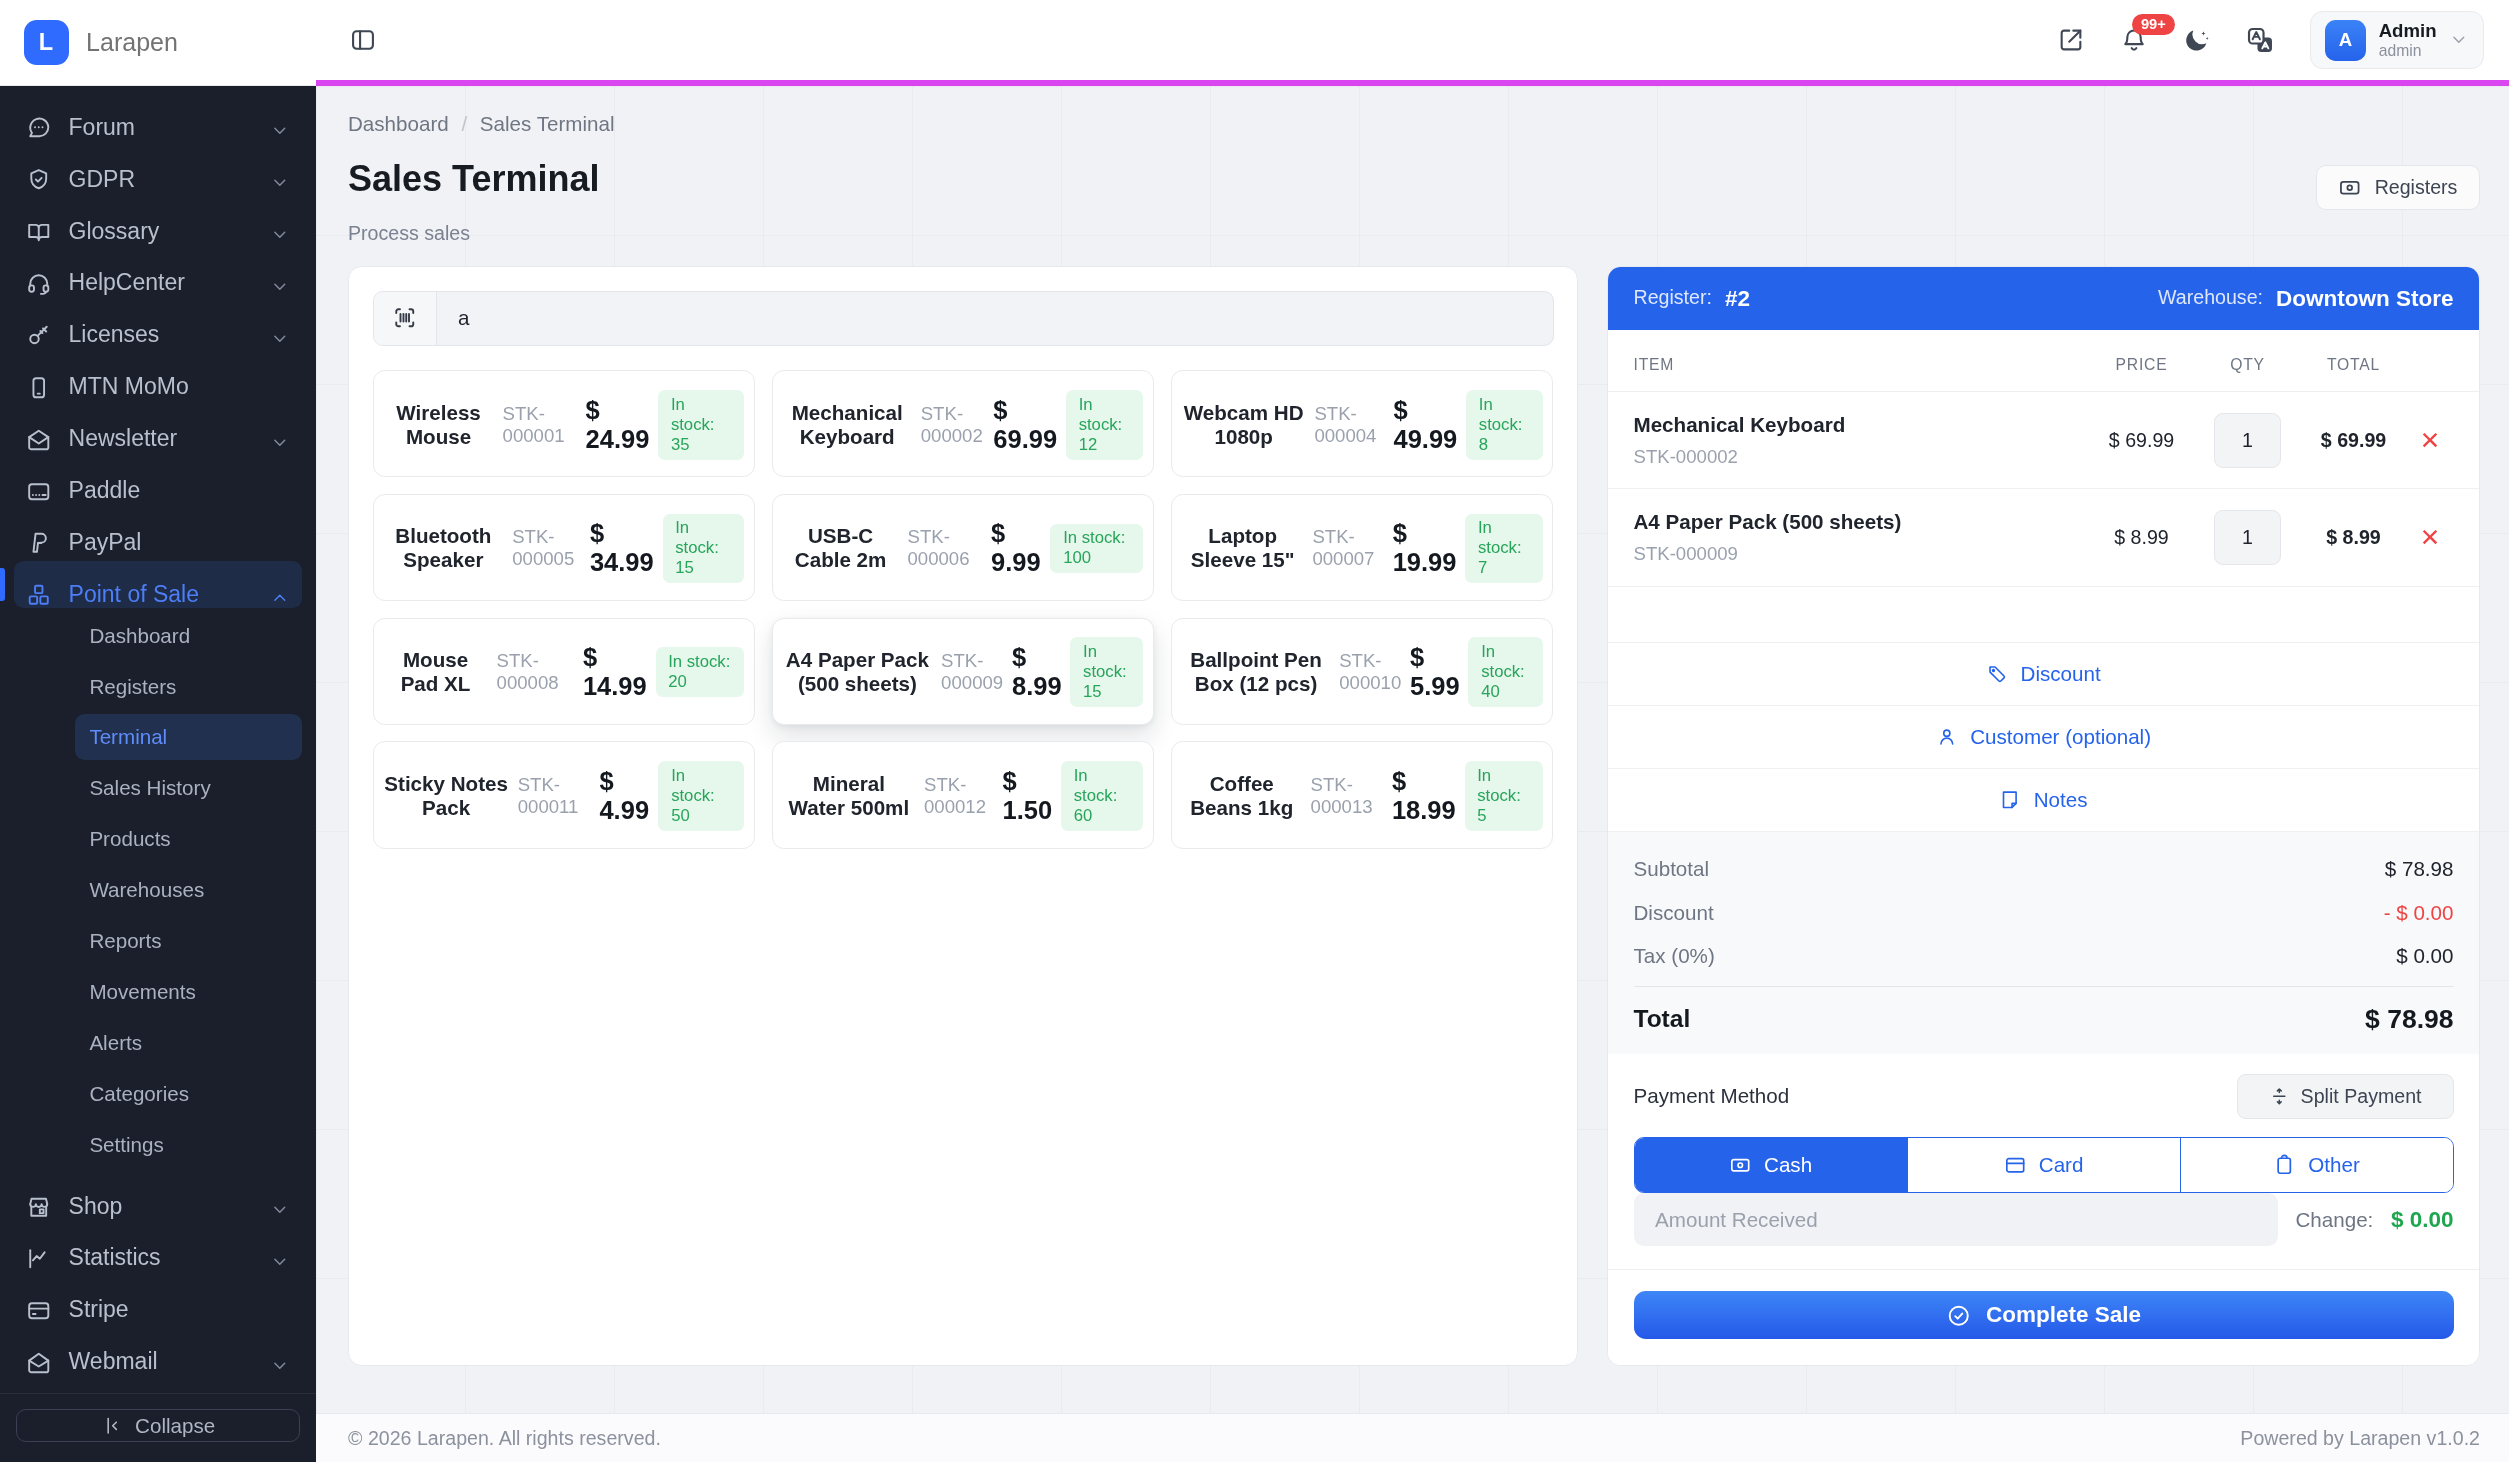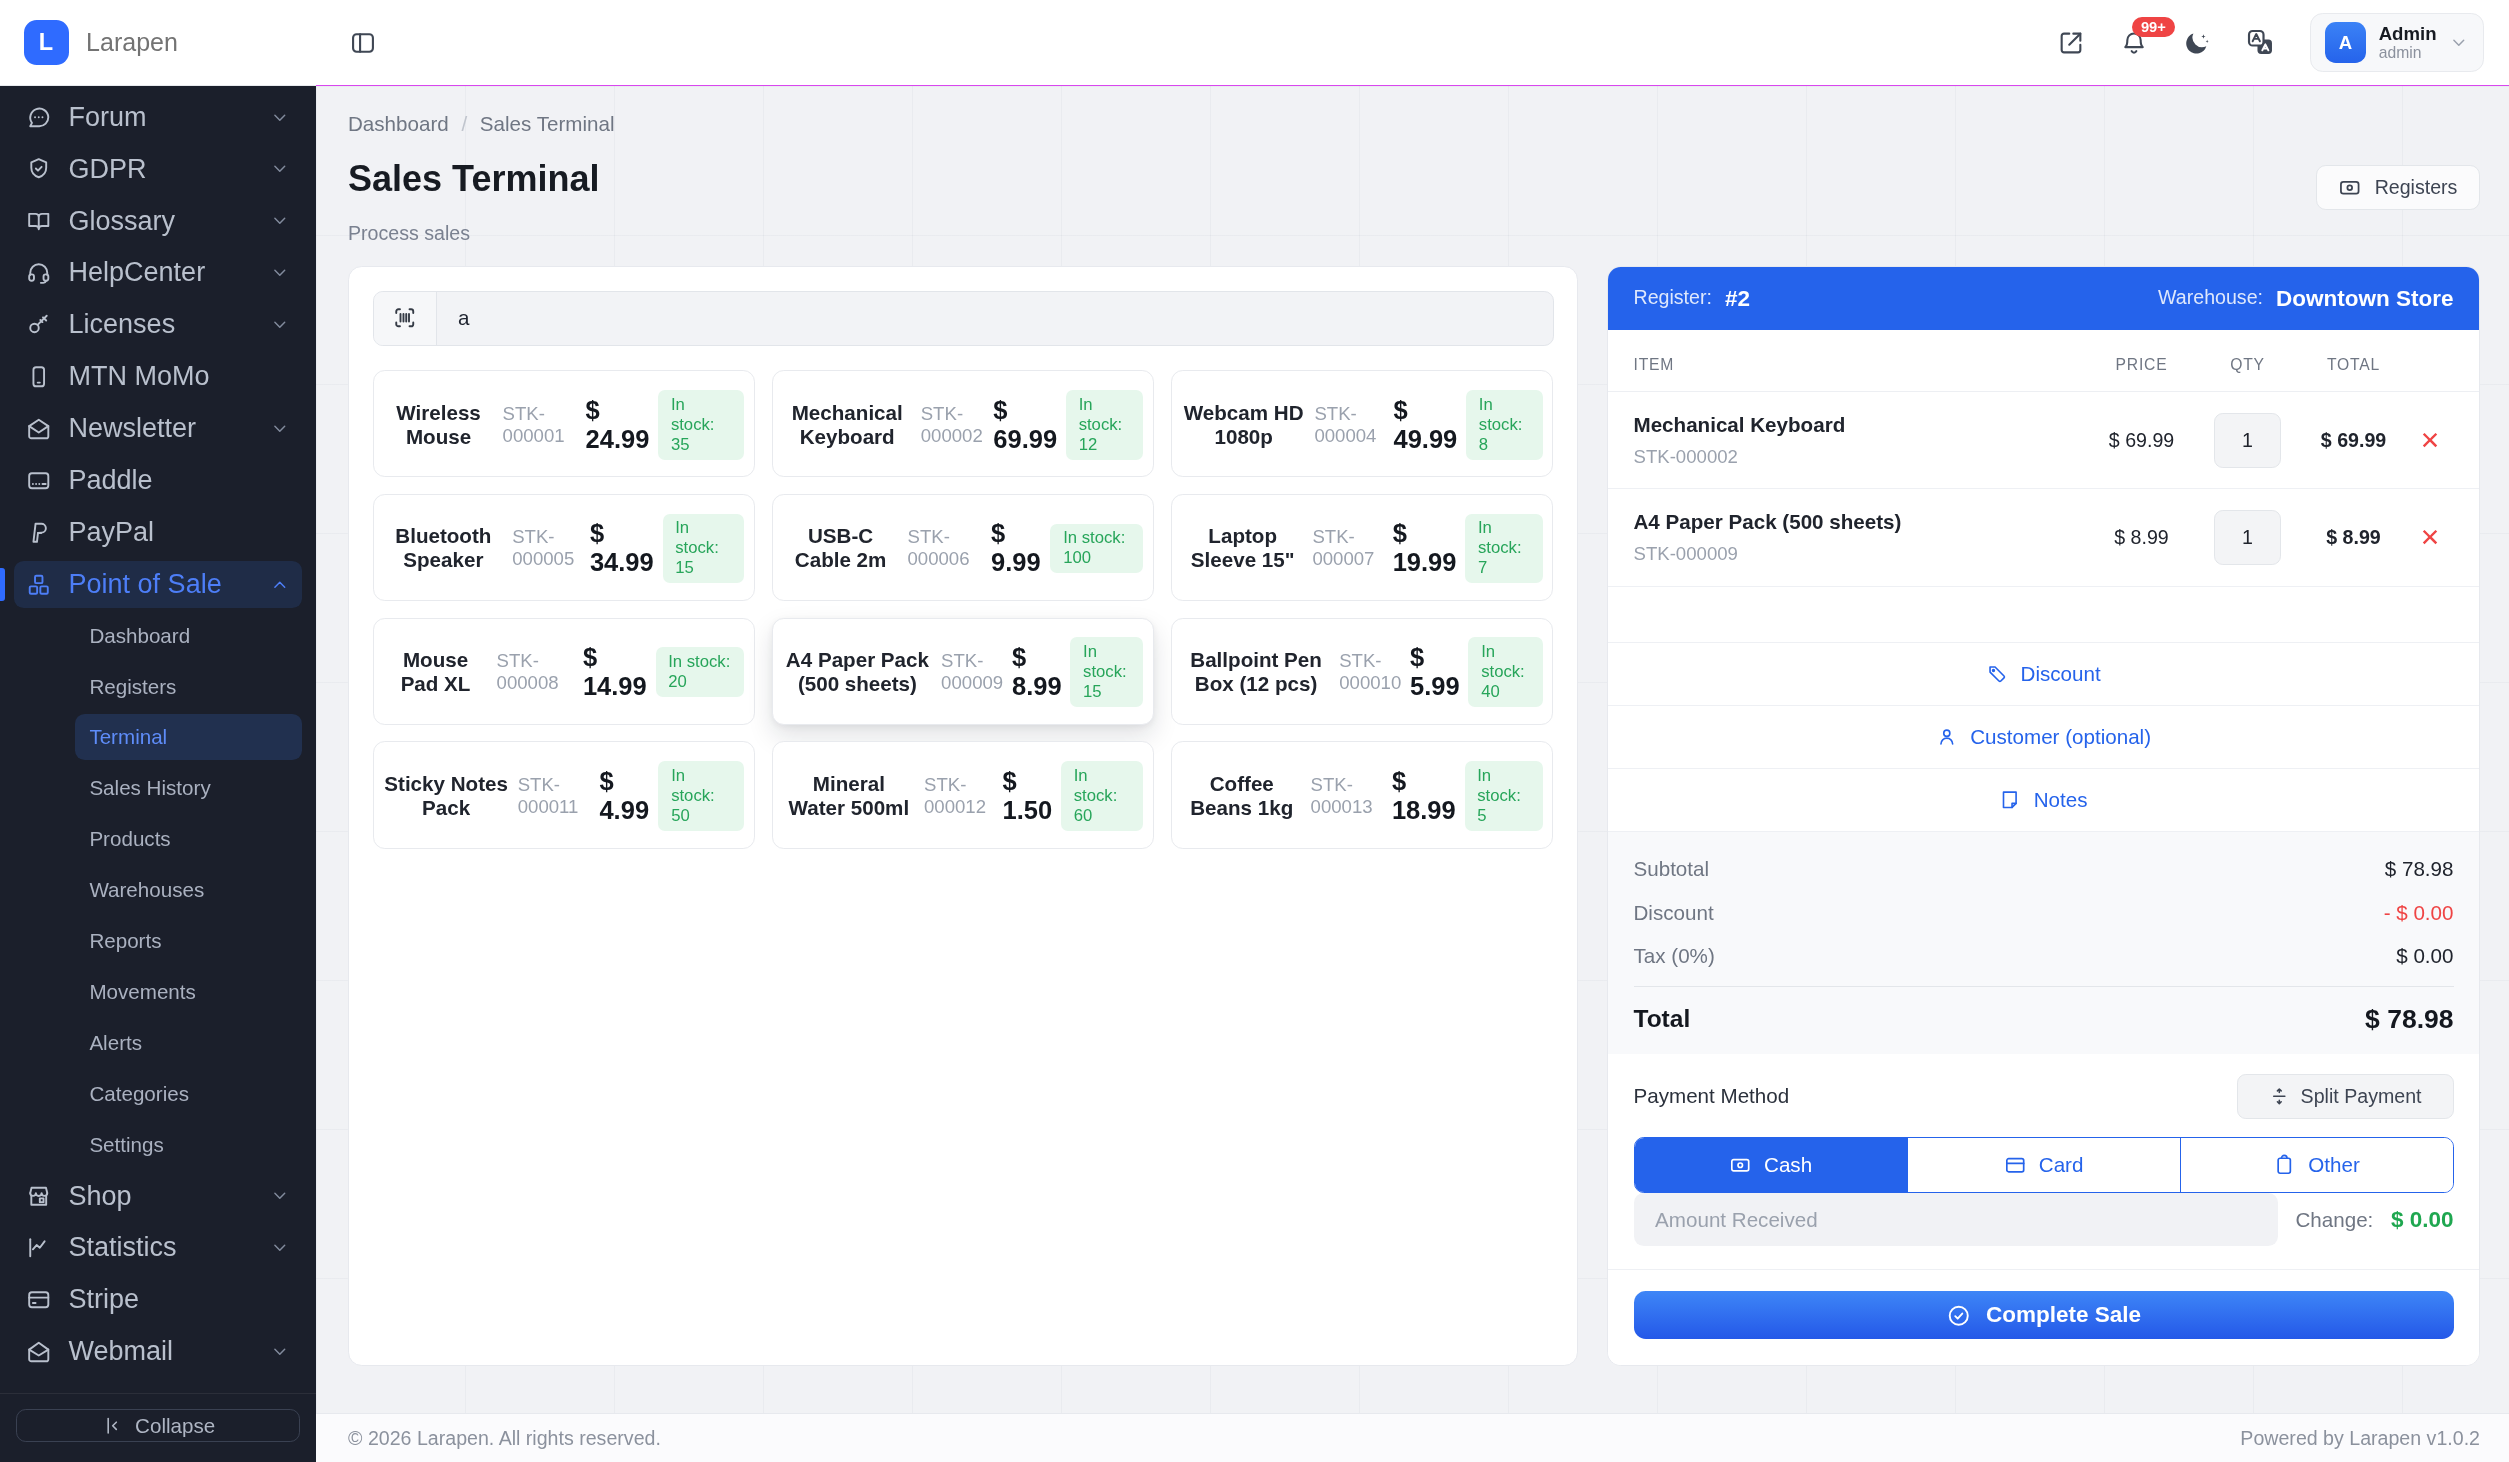--- a/index.html
+++ b/index.html
@@ -7,36 +7,36 @@
   *{box-sizing:border-box}
   svg.ic{fill:none;stroke:currentColor;stroke-width:1.8;stroke-linecap:round;stroke-linejoin:round;flex:none}
   .app{display:flex;width:2509px;height:1462px}
 
   
   .sidebar{width:316px;min-width:316px;background:#1b1f2b;display:flex;flex-direction:column}
   .logo{height:86px;background:#fff;display:flex;align-items:center;gap:17.6px;padding:0 23.5px;border-bottom:1px solid #e8eaee}
   .logo-badge{width:45px;height:45px;border-radius:12.7px;background:#2f6bff;color:#fff;font-weight:700;font-size:23.5px;display:flex;align-items:center;justify-content:center}
   .brand{font-size:25px;font-weight:400;color:#737373}
   .nav{flex:1;overflow:hidden;padding:7.8px 13.7px 0}
-  .nav-item{position:relative;height:47px;margin-bottom:4.9px;display:flex;align-items:center;gap:16.7px;padding:0 12.7px;border-radius:9.8px;color:#b9c0cd;font-size:27px;cursor:pointer}
+  .nav-item{position:relative;height:47px;margin-bottom:4.9px;display:flex;align-items:flex-end;gap:16.7px;padding:0 12.7px;border-radius:9.8px;color:#b9c0cd;font-size:23px;cursor:pointer}
   .nav-item svg.mi{width:25.5px;height:25.5px}
   .nav-item .lbl{flex:1;white-space:nowrap}
   .chev{width:19.6px;height:19.6px;color:#828b9d}
   .nav-item.active{background:rgba(59,130,246,.14);color:#4d7ef7}
   .nav-item.active .chev{color:#4d7ef7}
   .nav-item.active::before{content:"";position:absolute;left:-13.7px;top:6.9px;bottom:6.9px;width:4.9px;border-radius:0 2.9px 2.9px 0;background:#2f6bff}
   .sub-item{height:46px;margin:0 0 4.9px 61px;display:flex;align-items:center;padding:0 14.7px;border-radius:9.8px;color:#aab1c0;font-size:20.6px;cursor:pointer}
   .sub-item.active{background:rgba(59,130,246,.18);color:#5e8cf8}
   .sidebar-footer{padding:15.7px 15.7px 19.6px;border-top:1px solid rgba(255,255,255,.07)}
   .collapse-btn{width:100%;height:33px;border:1px solid #3a4152;border-radius:9.8px;display:flex;align-items:center;justify-content:center;gap:12.7px;color:#aeb5c3;font-size:20.6px;background:transparent;cursor:pointer}
   .collapse-btn svg{width:21.6px;height:21.6px}
 
   
   .main{flex:1;display:flex;flex-direction:column;min-width:0}
-  .topbar{height:86px;background:#fff;border-bottom:1px solid #d946ef;display:flex;align-items:center;padding:0 25.5px 0 33px}
+  .topbar{height:86px;background:#fff;border-bottom:6px solid #d946ef;display:flex;align-items:center;padding:0 25.5px 0 33px}
   .icon-btn{background:none;border:none;color:#3f4754;padding:0;cursor:pointer;display:flex;align-items:center;justify-content:center}
   .icon-btn svg{width:28px;height:28px}
   .tb-right{margin-left:auto;display:flex;align-items:center;gap:35px}
   .bell-wrap{position:relative}
   .badge{position:absolute;top:-11.8px;left:11.8px;background:#ef4444;color:#fff;font-size:14.7px;font-weight:700;border-radius:979px;padding:2.9px 8.8px;line-height:1}
   .user-chip{display:flex;align-items:center;gap:12.7px;background:#f7f8fa;border:1px solid #e8eaee;border-radius:12.7px;padding:7.8px 13.7px;cursor:pointer}
   .avatar{width:41px;height:41px;border-radius:10.8px;background:linear-gradient(180deg,#3b82f6,#2563eb);color:#fff;font-weight:700;font-size:18.6px;display:flex;align-items:center;justify-content:center}
   .u-name{font-size:18.6px;font-weight:700;color:#171b22;line-height:1.15}
   .u-role{font-size:15.7px;color:#8b919d;line-height:1.15}
   .chip-chev{width:19.6px;height:19.6px;color:#9aa1ad}

